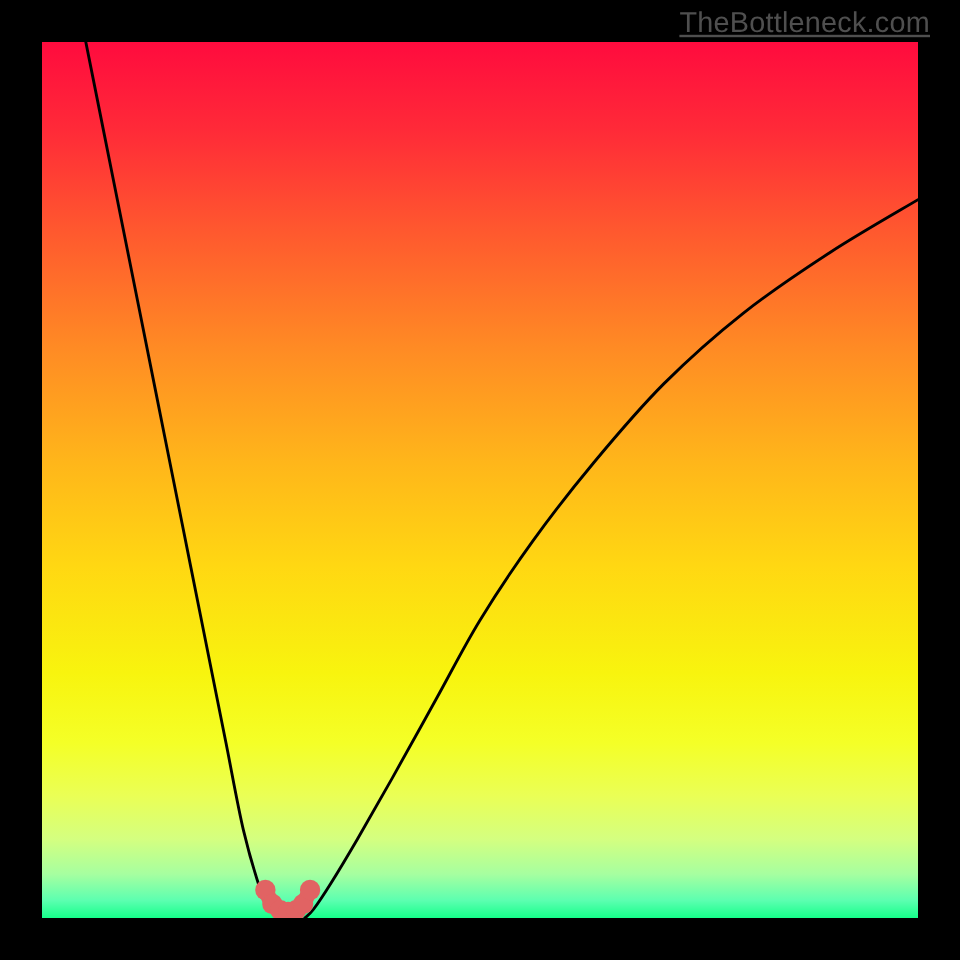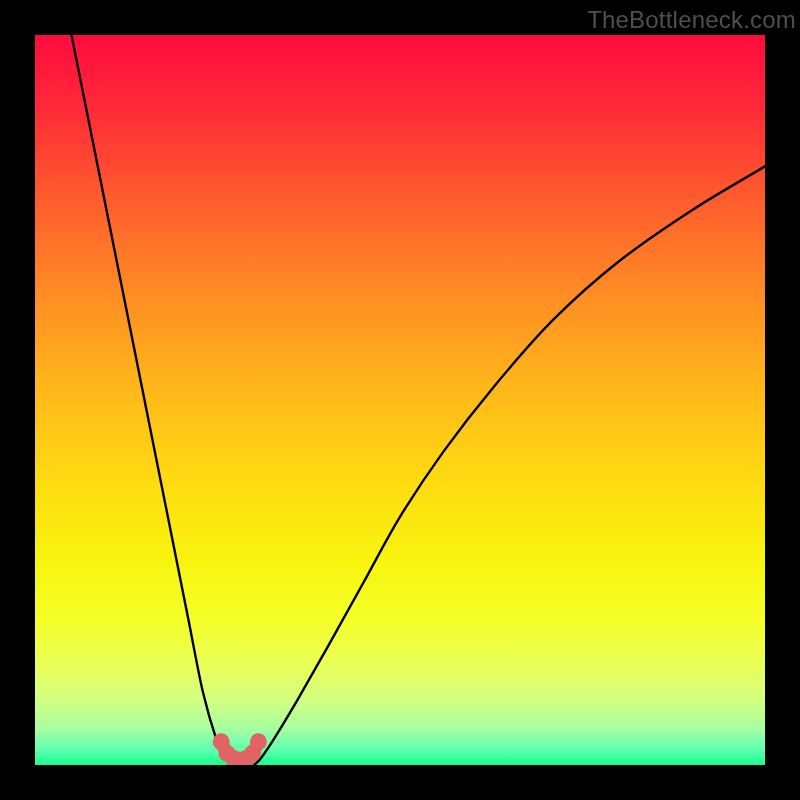--- a/index.html
+++ b/index.html
@@ -27,25 +27,26 @@
   }
   .grad {
     position: absolute;
     left: 0; top: 0;
     width: 100%;
     height: 100%;
   }
   .watermark {
     position: absolute;
     top: 6px;
-    right: 4px;
+    right: 25px;
     color: #4f4f4f;
     font-size: 24px;
     font-weight: 400;
     letter-spacing: 0.2px;
+    text-decoration: underline;
   }
   svg.curves {
     position: absolute;
     left: 0; top: 0;
     width: 100%;
     height: 100%;
   }
 </style>
 </head>
 <body>

